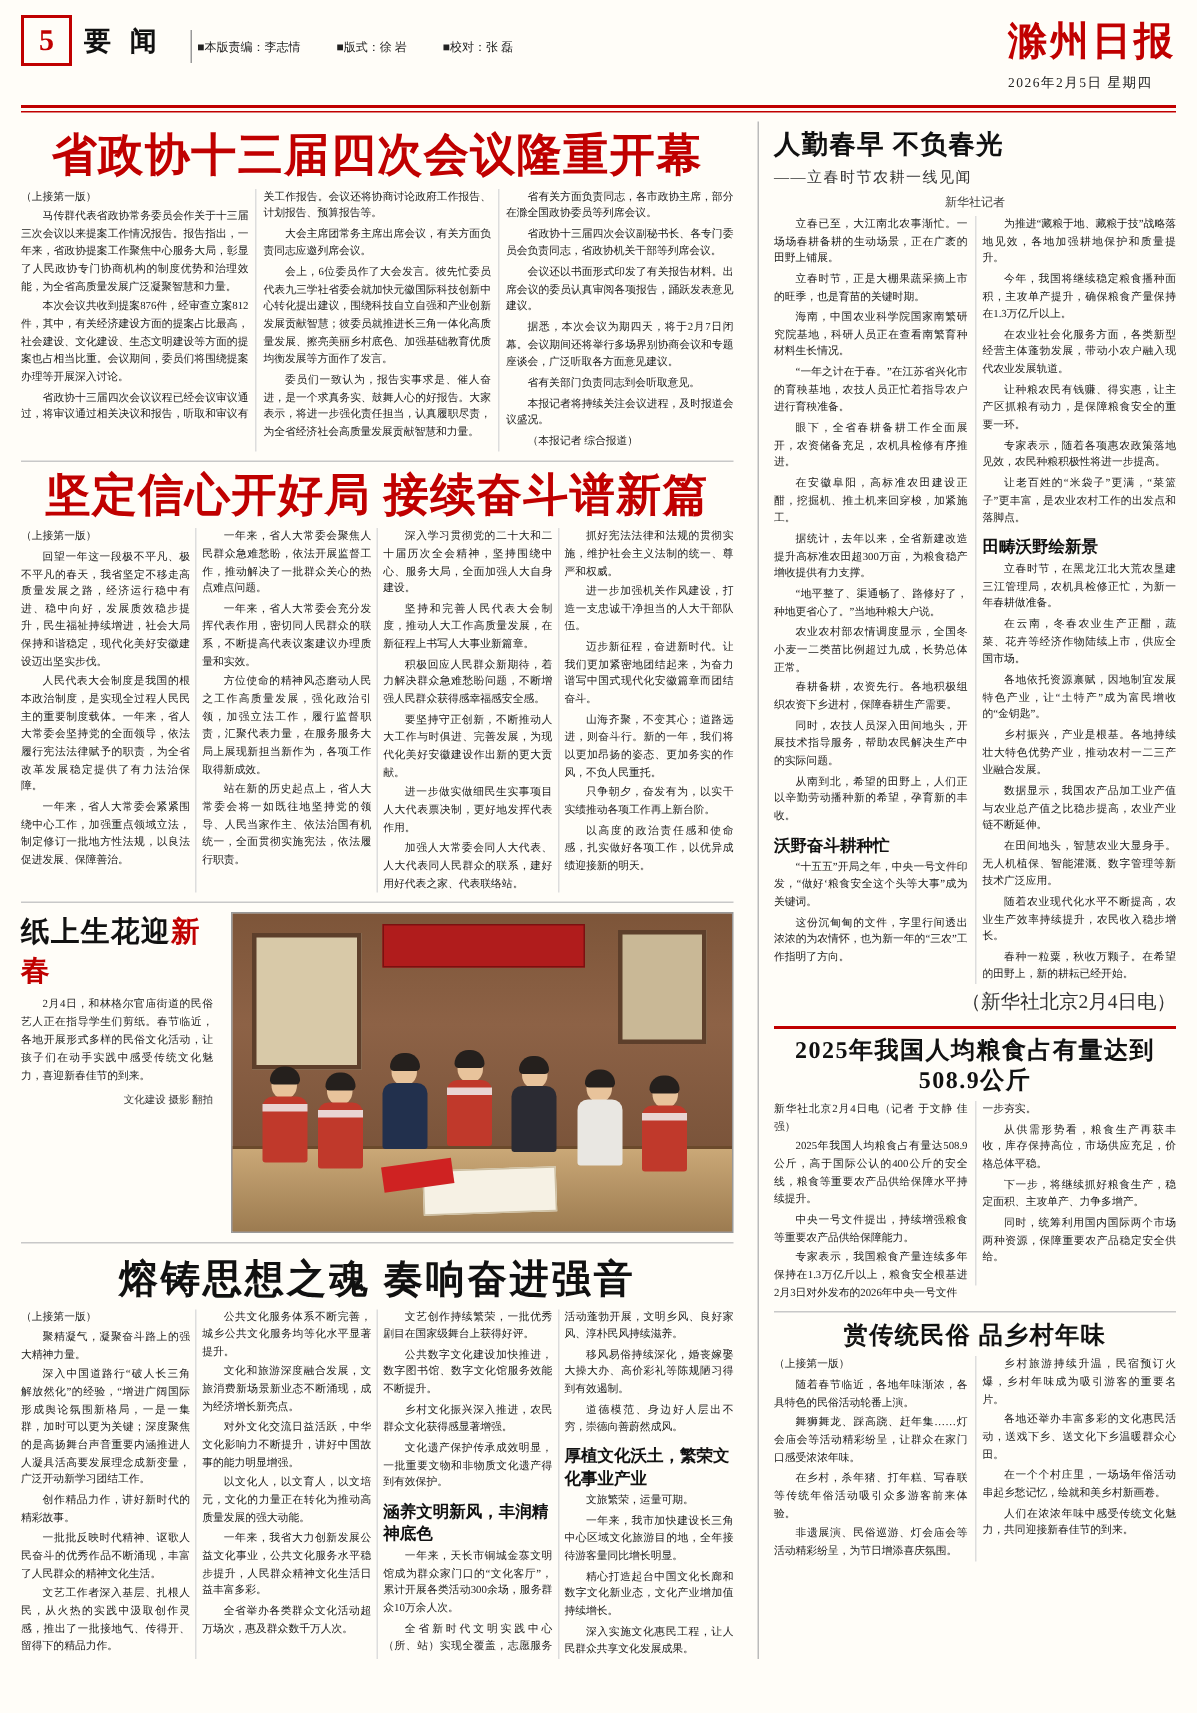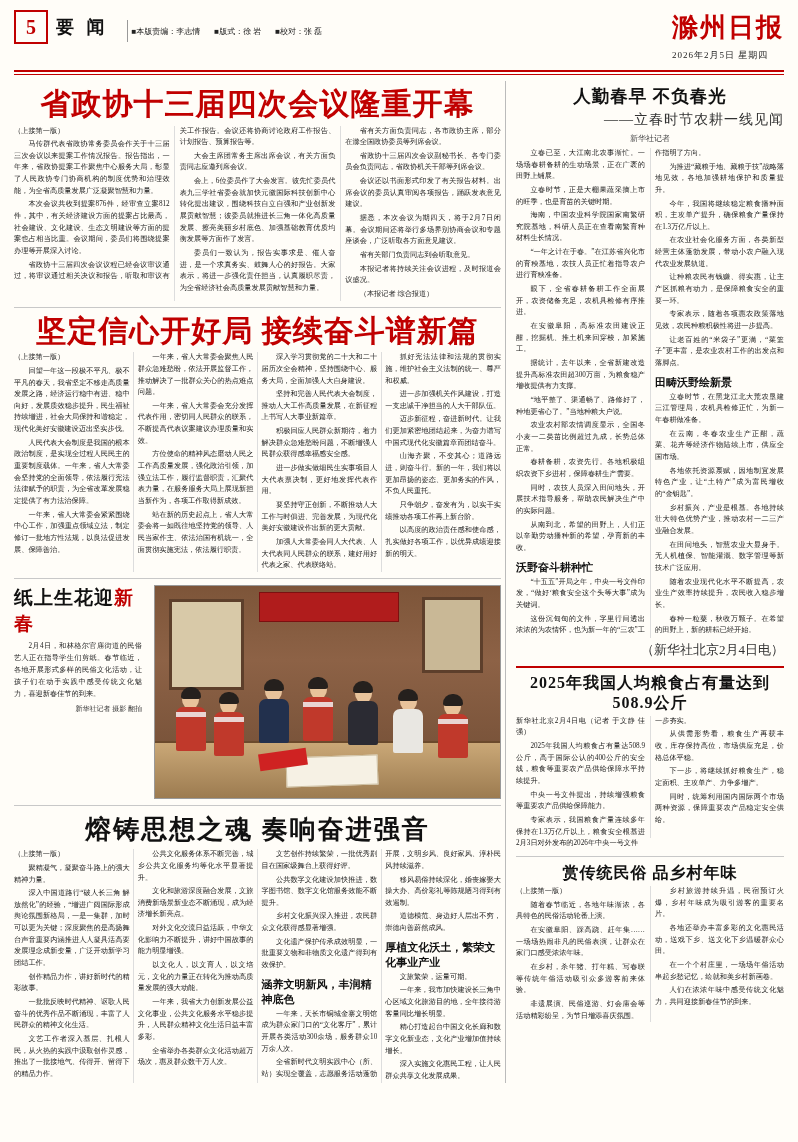--- a/index.html
+++ b/index.html
@@ -15,50 +15,50 @@
   
   .masthead{display:flex;align-items:flex-start;padding:10px 14px 4px 14px;}
   .mh-left{display:flex;align-items:center;gap:8px;flex:0 0 auto;}
   .page-num{
     width:30px;height:30px;border:2px solid #c00000;color:#c00000;
     display:flex;align-items:center;justify-content:center;
     font-size:20px;font-weight:bold;font-family:"Liberation Serif",serif;
   }
   .section-title{font-size:18px;font-weight:bold;letter-spacing:4px;color:#111;}
   .mh-credits{
-    flex:1 1 auto;display:flex;align-items:center;gap:14px;
+    flex:1 1 auto;display:flex;align-items:center;gap:24px;
     font-size:8px;color:#222;margin-left:18px;margin-top:10px;
     border-left:1px solid #999;padding-left:4px;height:22px;
   }
   .mh-credits span{white-space:nowrap;}
   .mh-right{flex:0 0 auto;text-align:left;}
   .paper-name{
     font-size:26px;font-weight:bold;color:#c00000;letter-spacing:2px;
     font-family:"Liberation Serif",serif;
   }
   .paper-date{font-size:9px;color:#222;margin-top:4px;letter-spacing:1px;}
   .mh-rule{border-top:2px solid #c00000;margin:4px 14px 0 14px;}
   .mh-rule2{border-top:1px solid #c00000;margin:2px 14px 6px 14px;}
 
   
   .body-wrap{display:flex;padding:0 14px;gap:0;}
-  .col-left{width:492px;box-sizing:border-box;padding-right:4px;border-right:1px solid #bbb;}
+  .col-left{width:492px;box-sizing:border-box;padding-right:16px;border-right:1px solid #bbb;}
   .col-right{width:278px;box-sizing:border-box;padding-left:10px;}
 
   
   .hl-red{
     color:#c00000;font-weight:bold;font-size:30px;letter-spacing:1px;
     text-align:center;line-height:1.15;margin:6px 0 4px 0;
   }
   .hl-black{
     color:#111;font-weight:bold;font-size:26px;letter-spacing:2px;
     text-align:center;line-height:1.2;margin:8px 0 4px 0;
   }
   .hl-sub{
-    text-align:right;font-size:14px;color:#333;margin:2px 0 4px 0;letter-spacing:1px;
+    text-align:left;font-size:10px;color:#333;margin:2px 0 4px 0;letter-spacing:1px;
   }
   .byline{text-align:center;font-size:8px;color:#444;margin:2px 0 4px 0;}
   .rule-thin{border-top:1px solid #c8c8c8;margin:6px 0;}
   .rule-red{border-top:2px solid #c00000;margin:7px 0 5px 0;}
   .cols3{column-count:3;column-gap:10px;column-rule:1px solid #ddd;}
   .cols4{column-count:4;column-gap:8px;column-rule:1px solid #ddd;}
   .cols2r{column-count:2;column-gap:10px;column-rule:1px solid #ddd;}
   p.bt{
     font-size:7.2px;line-height:1.62;text-align:justify;margin:0 0 2px 0;
     text-indent:2em;color:#1a1a1a;
@@ -100,21 +100,21 @@
   .fig .body.red{background:#c0392b;}
   .fig .body.navy{background:#22304d;}
   .fig .body.white{background:#e9e7e2;}
   .fig .body.dark{background:#2b2b33;}
   .fig .stripe{position:absolute;top:22px;left:0;width:30px;height:5px;background:#f0f0f0;opacity:.85;}
 
   
   .rbox{margin-bottom:6px;}
   .endnote{font-size:13px;text-align:right;color:#333;margin-top:3px;}
   .hl-headline-lg{
-    font-size:17.5px;font-weight:bold;text-align:center;letter-spacing:1px;color:#111;
+    font-size:17.5px;font-weight:bold;text-align:left;letter-spacing:1px;color:#111;
     margin:5px 0 3px 0;line-height:1.25;
   }
   .hl-headline-md{
     font-size:16px;font-weight:bold;text-align:center;letter-spacing:1px;color:#111;
     margin:5px 0 3px 0;line-height:1.25;
   }
 </style>
 </head>
 <body>
 
@@ -171,41 +171,41 @@
           <p class="bt">回望一年这一段极不平凡、极不平凡的春天，我省坚定不移走高质量发展之路，经济运行稳中有进、稳中向好，发展质效稳步提升，民生福祉持续增进，社会大局保持和谐稳定，现代化美好安徽建设迈出坚实步伐。</p>
           <p class="bt">人民代表大会制度是我国的根本政治制度，是实现全过程人民民主的重要制度载体。一年来，省人大常委会坚持党的全面领导，依法履行宪法法律赋予的职责，为全省改革发展稳定提供了有力法治保障。</p>
           <p class="bt">一年来，省人大常委会紧紧围绕中心工作，加强重点领域立法，制定修订一批地方性法规，以良法促进发展、保障善治。</p>
           <p class="bt">一年来，省人大常委会聚焦人民群众急难愁盼，依法开展监督工作，推动解决了一批群众关心的热点难点问题。</p>
           <p class="bt">一年来，省人大常委会充分发挥代表作用，密切同人民群众的联系，不断提高代表议案建议办理质量和实效。</p>
           <p class="bt">方位使命的精神风态磨动人民之工作高质量发展，强化政治引领，加强立法工作，履行监督职责，汇聚代表力量，在服务服务大局上展现新担当新作为，各项工作取得新成效。</p>
           <p class="bt">站在新的历史起点上，省人大常委会将一如既往地坚持党的领导、人民当家作主、依法治国有机统一，全面贯彻实施宪法，依法履行职责。</p>
           <p class="bt">深入学习贯彻党的二十大和二十届历次全会精神，坚持围绕中心、服务大局，全面加强人大自身建设。</p>
           <p class="bt">坚持和完善人民代表大会制度，推动人大工作高质量发展，在新征程上书写人大事业新篇章。</p>
           <p class="bt">积极回应人民群众新期待，着力解决群众急难愁盼问题，不断增强人民群众获得感幸福感安全感。</p>
+          <p class="bt">要坚持守正创新，不断推动人大工作与时俱进、完善发展，为现代化美好安徽建设作出新的更大贡献。</p>
           <p class="bt">进一步做实做细民生实事项目人大代表票决制，更好地发挥代表作用。</p>
-          <p class="bt">要坚持守正创新，不断推动人大工作与时俱进、完善发展，为现代化美好安徽建设作出新的更大贡献。</p>
           <p class="bt">加强人大常委会同人大代表、人大代表同人民群众的联系，建好用好代表之家、代表联络站。</p>
           <p class="bt">抓好宪法法律和法规的贯彻实施，维护社会主义法制的统一、尊严和权威。</p>
           <p class="bt">进一步加强机关作风建设，打造一支忠诚干净担当的人大干部队伍。</p>
           <p class="bt">迈步新征程，奋进新时代。让我们更加紧密地团结起来，为奋力谱写中国式现代化安徽篇章而团结奋斗。</p>
           <p class="bt">山海齐聚，不变其心；道路远进，则奋斗行。新的一年，我们将以更加昂扬的姿态、更加务实的作风，不负人民重托。</p>
           <p class="bt">只争朝夕，奋发有为，以实干实绩推动各项工作再上新台阶。</p>
           <p class="bt">以高度的政治责任感和使命感，扎实做好各项工作，以优异成绩迎接新的明天。</p>
         </div>
       </div>
 
       <div class="rule-thin"></div>
 
       <div class="photo-block">
         <div class="photo-caption-col">
           <div class="cap-title">
             <span>纸上生花迎</span><span class="accent">新春</span>
           </div>
           <div class="cap-text">2月4日，和林格尔官庙街道的民俗艺人正在指导学生们剪纸。春节临近，各地开展形式多样的民俗文化活动，让孩子们在动手实践中感受传统文化魅力，喜迎新春佳节的到来。</div>
-          <div class="cap-credit">新华社记者  摄影  翻拍</div>
+          <div class="cap-credit">文化建设  摄影  翻拍</div>
         </div>
         <div class="photo">
           <div class="ph-wall"></div>
           <div class="ph-windowL"></div>
           <div class="ph-windowR"></div>
           <div class="ph-banner"></div>
           <div class="ph-table"></div>
           <div class="ph-paper"></div>
           <div class="ph-redpaper"></div>
 
@@ -321,20 +321,21 @@
           <p class="bt">在农业社会化服务方面，各类新型经营主体蓬勃发展，带动小农户融入现代农业发展轨道。</p>
           <p class="bt">让种粮农民有钱赚、得实惠，让主产区抓粮有动力，是保障粮食安全的重要一环。</p>
           <p class="bt">专家表示，随着各项惠农政策落地见效，农民种粮积极性将进一步提高。</p>
           <p class="bt">让老百姓的“米袋子”更满，“菜篮子”更丰富，是农业农村工作的出发点和落脚点。</p>
 
           <p class="subhead">田畴沃野绘新景</p>
           <p class="bt">立春时节，在黑龙江北大荒农垦建三江管理局，农机具检修正忙，为新一年春耕做准备。</p>
           <p class="bt">在云南，冬春农业生产正酣，蔬菜、花卉等经济作物陆续上市，供应全国市场。</p>
           <p class="bt">各地依托资源禀赋，因地制宜发展特色产业，让“土特产”成为富民增收的“金钥匙”。</p>
           <p class="bt">乡村振兴，产业是根基。各地持续壮大特色优势产业，推动农村一二三产业融合发展。</p>
+          <p class="bt">数据显示，我国农产品加工业产值与农业总产值之比稳步提高，农业产业链不断延伸。</p>
           <p class="bt">在田间地头，智慧农业大显身手。无人机植保、智能灌溉、数字管理等新技术广泛应用。</p>
           <p class="bt">随着农业现代化水平不断提高，农业生产效率持续提升，农民收入稳步增长。</p>
           <p class="bt">春种一粒粟，秋收万颗子。在希望的田野上，新的耕耘已经开始。</p>
         </div>
         <div class="endnote">（新华社北京2月4日电）</div>
       </div>
 
       <div class="rule-red"></div>
 
       <div class="rbox">
@@ -351,21 +352,21 @@
         <p class="bt nosp">2月3日对外发布的2026年中央一号文件</p>
       </div>
 
       <div class="rule-thin"></div>
 
       <div class="rbox">
         <div class="hl-headline-md">赏传统民俗  品乡村年味</div>
         <div class="cols2r">
           <p class="bt nosp">（上接第一版）</p>
           <p class="bt">随着春节临近，各地年味渐浓，各具特色的民俗活动轮番上演。</p>
-          <p class="bt">在安徽阜阳、踩高跷、赶年集……一场场热闹非凡的民俗表演，让群众在家门口感受浓浓年味。</p>
+          <p class="bt">舞狮舞龙、踩高跷、赶年集……灯会庙会等活动精彩纷呈，让群众在家门口感受浓浓年味。</p>
           <p class="bt">在乡村，杀年猪、打年糕、写春联等传统年俗活动吸引众多游客前来体验。</p>
           <p class="bt">非遗展演、民俗巡游、灯会庙会等活动精彩纷呈，为节日增添喜庆氛围。</p>
           <p class="bt">乡村旅游持续升温，民宿预订火爆，乡村年味成为吸引游客的重要名片。</p>
           <p class="bt">各地还举办丰富多彩的文化惠民活动，送戏下乡、送文化下乡温暖群众心田。</p>
           <p class="bt">在一个个村庄里，一场场年俗活动串起乡愁记忆，绘就和美乡村新画卷。</p>
           <p class="bt">人们在浓浓年味中感受传统文化魅力，共同迎接新春佳节的到来。</p>
         </div>
       </div>
 
     </div>

